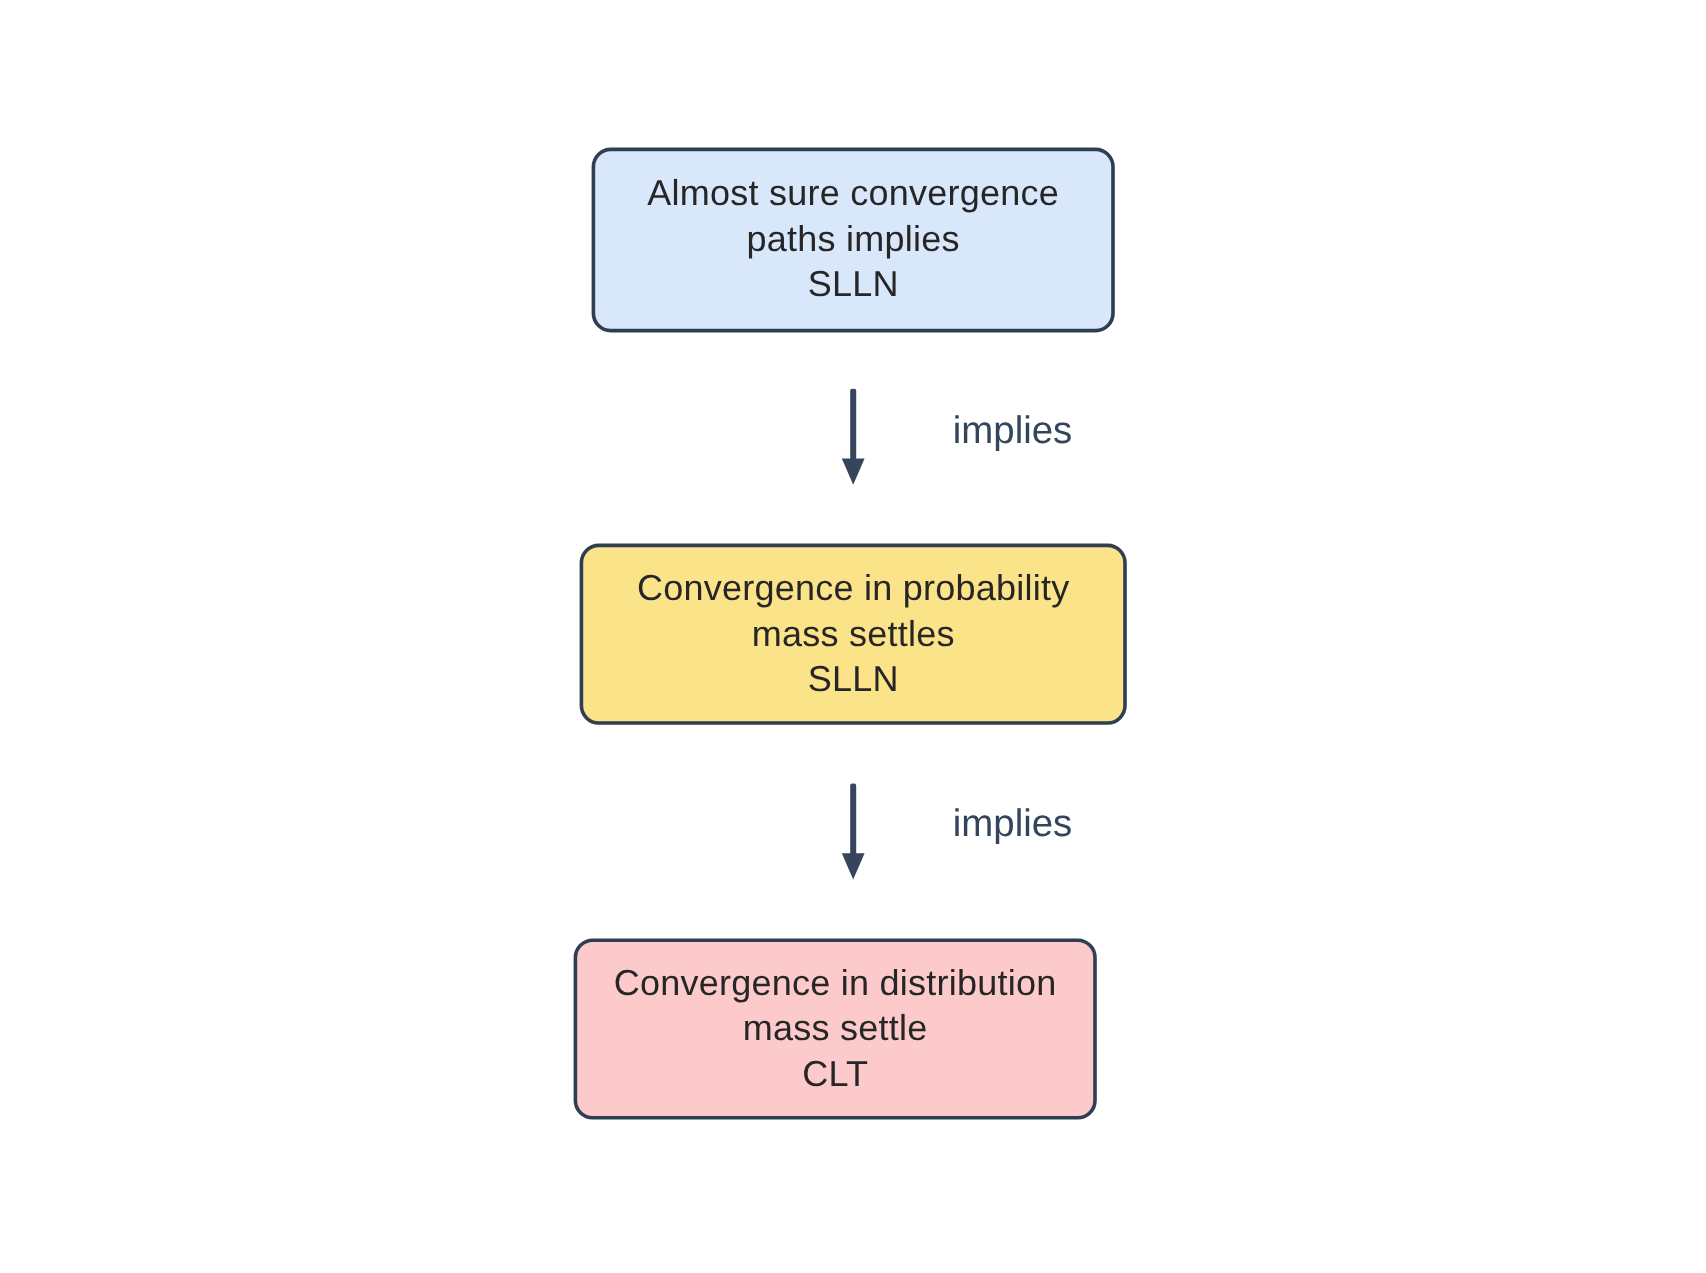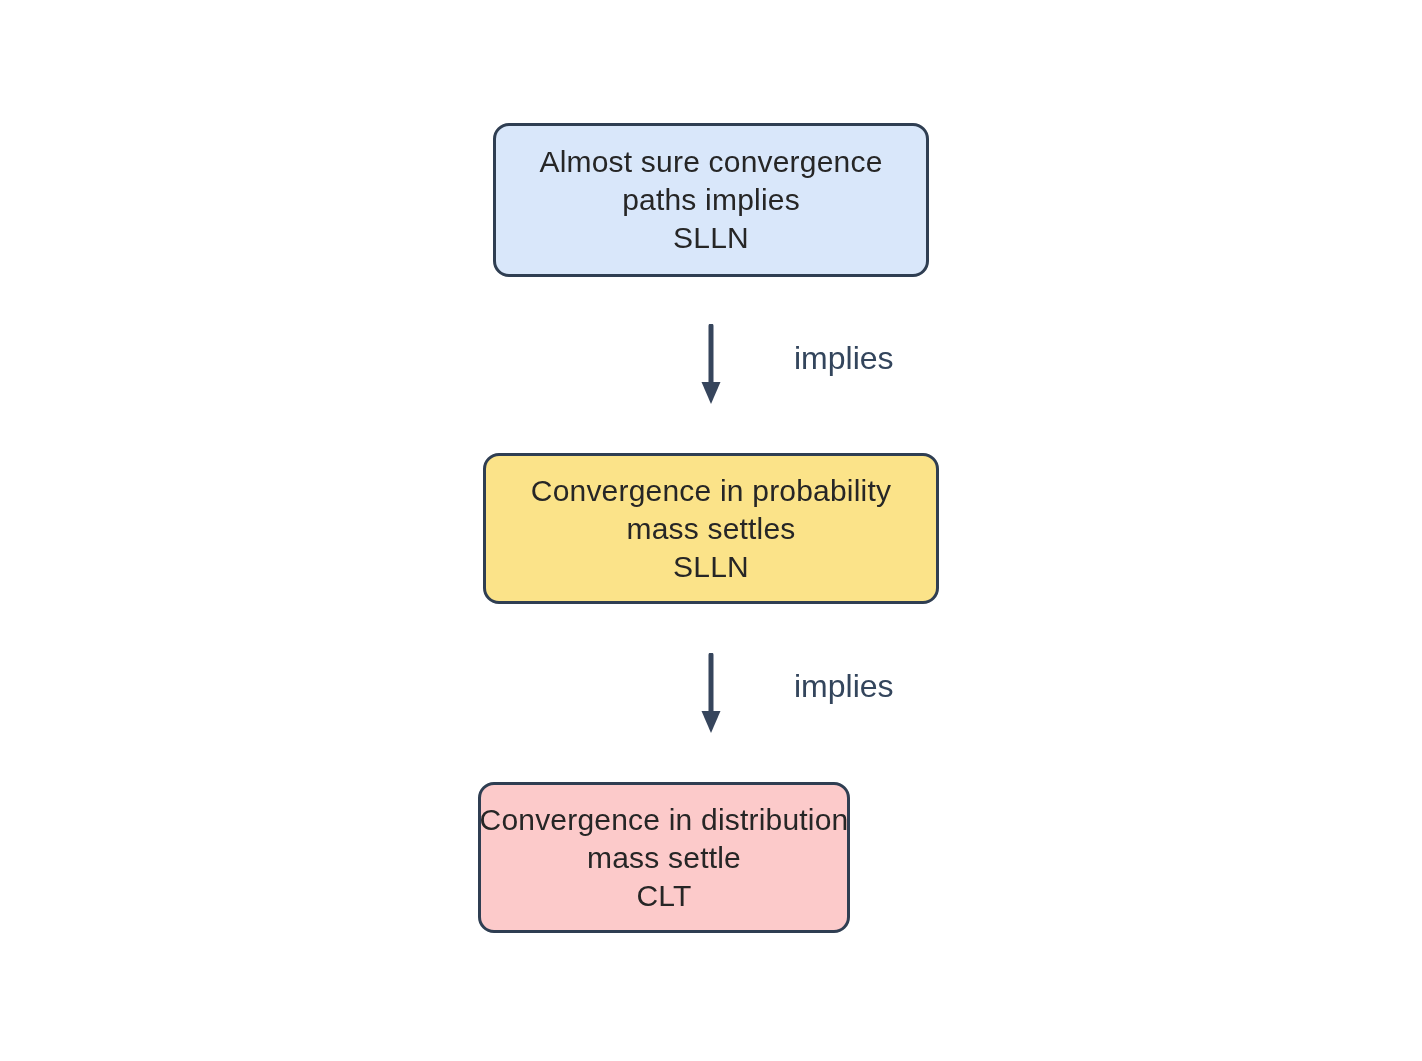--- a/index.html
+++ b/index.html
@@ -29,21 +29,21 @@
   }
   .node .line {
     font-size: 30px;
     line-height: 38px;
     color: #262626;
     letter-spacing: 0.2px;
     white-space: nowrap;
   }
   .node-top    { left: 493px; top: 123px; width: 436px; height: 154px; }
   .node-middle { left: 483px; top: 453px; width: 456px; height: 151px; }
-  .node-bottom { left: 478px; top: 782px; width: 372px; height: 151px; }
+  .node-bottom { left: 478px; top: 782px; width: 436px; height: 151px; }
 
   .edge-arrow {
     position: absolute;
     width: 24px;
     height: 82px;
   }
   .edge-arrow svg { display: block; width: 100%; height: 100%; }
   .edge-arrow-1 { left: 699px; top: 324px; }
   .edge-arrow-2 { left: 699px; top: 653px; }
 

